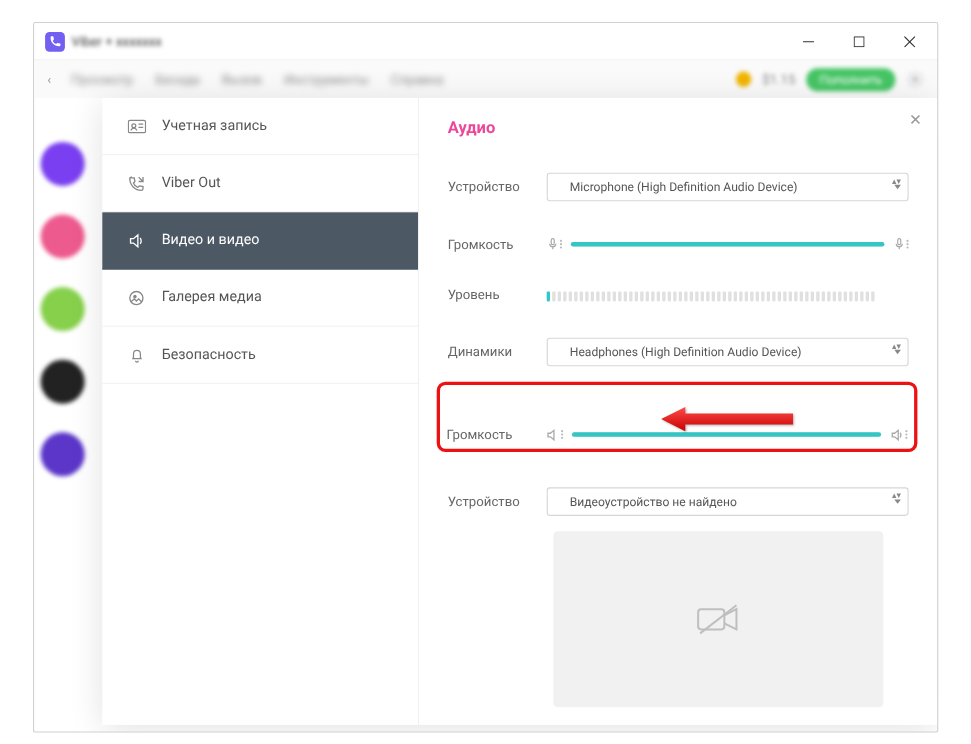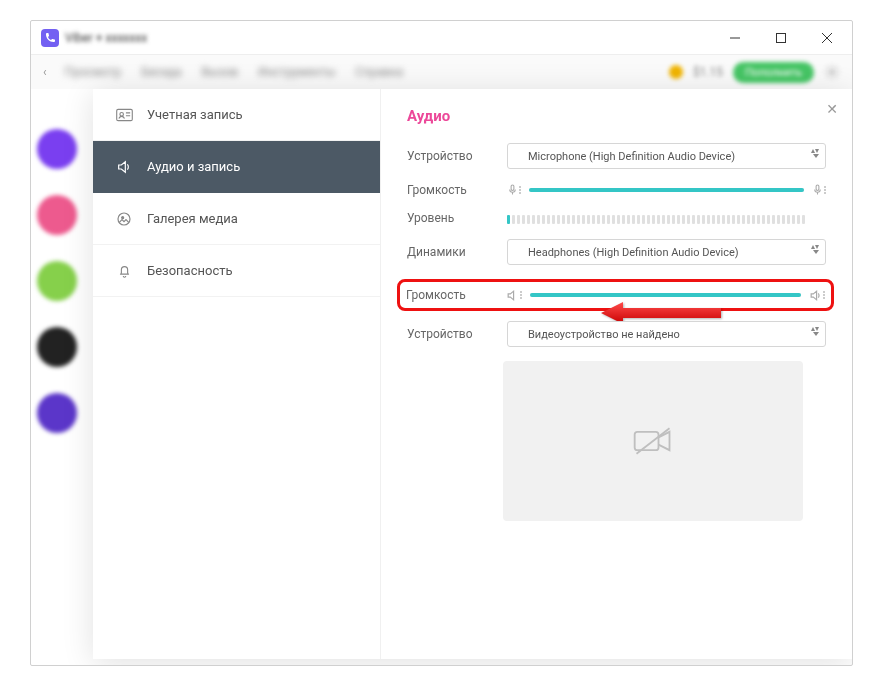--- a/index.html
+++ b/index.html
@@ -35,21 +35,21 @@
   .sidebar { width: 288px; border-right: 1px solid #f0f0f0; }
   .side-item { display: flex; align-items: center; gap: 14px; padding: 0 22px; height: 52px; font-size: 13px; color: #555; border-bottom: 1px solid #f2f2f2; cursor: pointer; }
   .side-item.active { background: #4c5965; color: #fff; border-bottom-color:#4c5965;}
   .side-item .icon { width: 18px; display:flex; align-items:center; justify-content:center; }
 
   .content { flex: 1; padding: 18px 26px; position: relative; }
   .close-x { position: absolute; top: 12px; right: 14px; color: #999; font-size: 14px; cursor:pointer; }
   .section-title { font-size: 15px; font-weight: 700; color: #ec4899; margin-bottom: 18px; }
   .section-title.video { margin-top: 24px; }
 
-  .row { display: flex; align-items: center; margin-bottom: 14px; gap: 14px; }
+  .row { display: flex; align-items: center; margin-bottom: 14px; gap: 4px; margin-top: 32px; }
   .row-label { width: 86px; font-size: 12px; color: #666; flex-shrink:0; }
   .select { flex: 1; height: 26px; border: 1px solid #d6d6d6; border-radius: 3px; background: #fff; font-size: 11px; color: #555; padding: 0 20px 0 20px; display:flex; align-items:center; position:relative; }
   .select::after { content:""; position:absolute; right:6px; top:50%; transform:translateY(-50%); width:0;height:0;border-left:3px solid transparent;border-right:3px solid transparent;border-top:4px solid #888; box-shadow:0 -6px 0 -2px #888;}
   .select .updown{position:absolute;right:6px;top:3px;font-size:8px;line-height:8px;color:#888;display:flex;flex-direction:column;gap:1px;}
 
   .slider-wrap { flex: 1; display: flex; align-items: center; gap: 8px; }
   .mic-icon, .spk-icon { color: #a9a9a9; display:flex; align-items:center; gap:1px;}
   .dots3{display:flex;flex-direction:column;gap:1px;}
   .dots3 i{width:2px;height:2px;border-radius:50%;background:#bbb;display:block;}
   .slider-track { flex: 1; height: 4px; background: #e3e3e3; border-radius: 2px; position: relative; }
@@ -145,27 +145,35 @@
       <div class="side-item">
         <span class="icon">
             <svg width="17" height="14" viewBox="0 0 24 18" fill="none" stroke="#888" stroke-width="1.6">
               <rect x="1" y="1" width="22" height="16" rx="2"></rect>
               <circle cx="8" cy="8" r="2.5"></circle>
               <path d="M4 14c1-2 3-3 4-3s3 1 4 3M14 6h6M14 10h6"></path>
             </svg>
           </span>
         <span>Учетная запись</span>
       </div>
+      <div class="side-item">
+        <span class="icon">
+            <svg width="16" height="16" viewBox="0 0 24 24" fill="none" stroke="#888" stroke-width="1.8">
+              <path d="M5 3c-1 0-2 1-2 2 0 9 7 16 16 16 1 0 2-1 2-2v-3l-5-1-2 2c-3-1-5-3-6-6l2-2-1-5H5zM15 3l6 6M21 3v6h-6"></path>
+            </svg>
+          </span>
+        <span>Viber Out</span>
+      </div>
       <div class="side-item active">
         <span class="icon">
             <svg width="16" height="16" viewBox="0 0 24 24" fill="none" stroke="#fff" stroke-width="1.8">
               <path d="M4 9v6h4l6 5V4L8 9H4zM17 8c1 1 1.5 2 1.5 4s-.5 3-1.5 4"></path>
             </svg>
           </span>
-        <span>Аудио и запись</span>
+        <span>Видео и видео</span>
       </div>
       <div class="side-item">
         <span class="icon">
             <svg width="16" height="16" viewBox="0 0 24 24" fill="none" stroke="#888" stroke-width="1.8">
               <circle cx="12" cy="12" r="9"></circle>
               <circle cx="10" cy="10" r="1.5" fill="#888"></circle>
               <path d="M5 17l4-4 3 3 3-3 4 4"></path>
             </svg>
           </span>
         <span>Галерея медиа</span>

